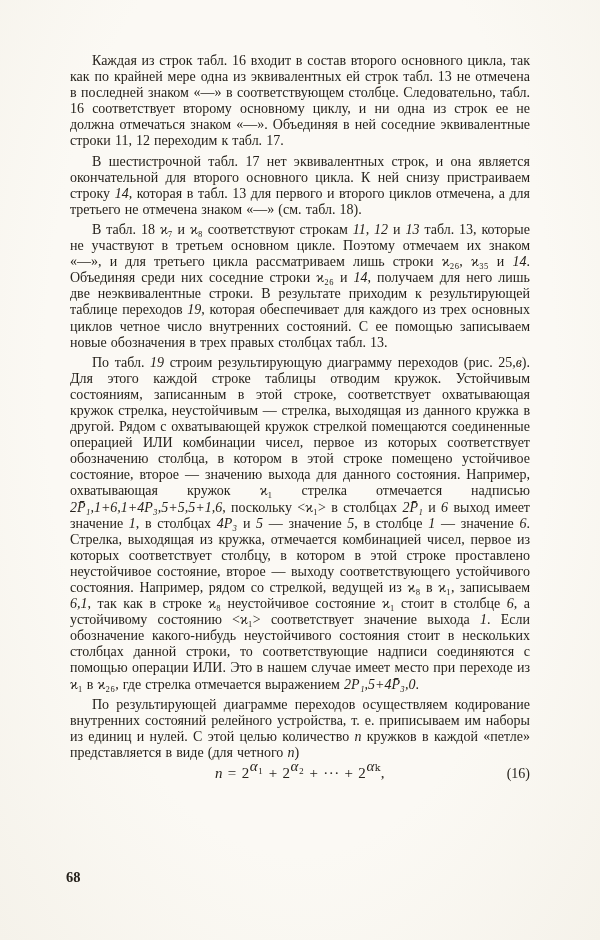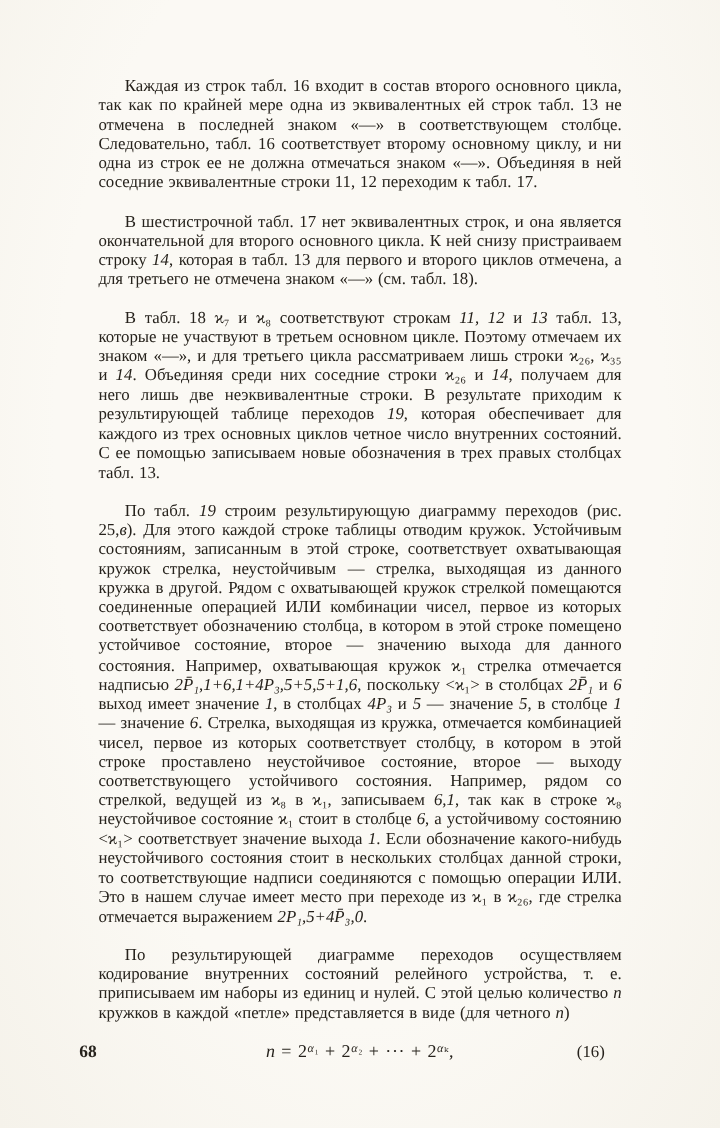--- a/index.html
+++ b/index.html
@@ -22,46 +22,46 @@
     position: absolute;
     left: 66px;
     top: 49px;
     width: 468px;
     font-size: 14px;
     line-height: 16.1px;
     text-align: justify;
     word-spacing: 0.6px;
   }
   .text-block p {
-    margin: 16px;
+    margin: 4px;
     text-indent: 22px;
   }
   .text-block p.noindent {
     text-indent: 0;
   }
   sup {
-    font-size: 10px;
+    font-size: 15px;
     line-height: 0;
     vertical-align: baseline;
     position: relative;
     top: -0.45em;
   }
   .formula-block {
     position: relative;
     text-align: center;
     margin: 8px 0 7px;
     text-indent: 0 !important;
     font-size: 15px;
   }
   .formula-body {
     letter-spacing: 0.5px;
   }
   .equation-number {
     position: absolute;
-    right: 14px;
+    right: 0;
     top: 1px;
     font-size: 14px;
     letter-spacing: 0;
   }
   .page-number {
     position: absolute;
     left: 66px;
     top: 869px;
     font-size: 14.5px;
     font-weight: bold;

